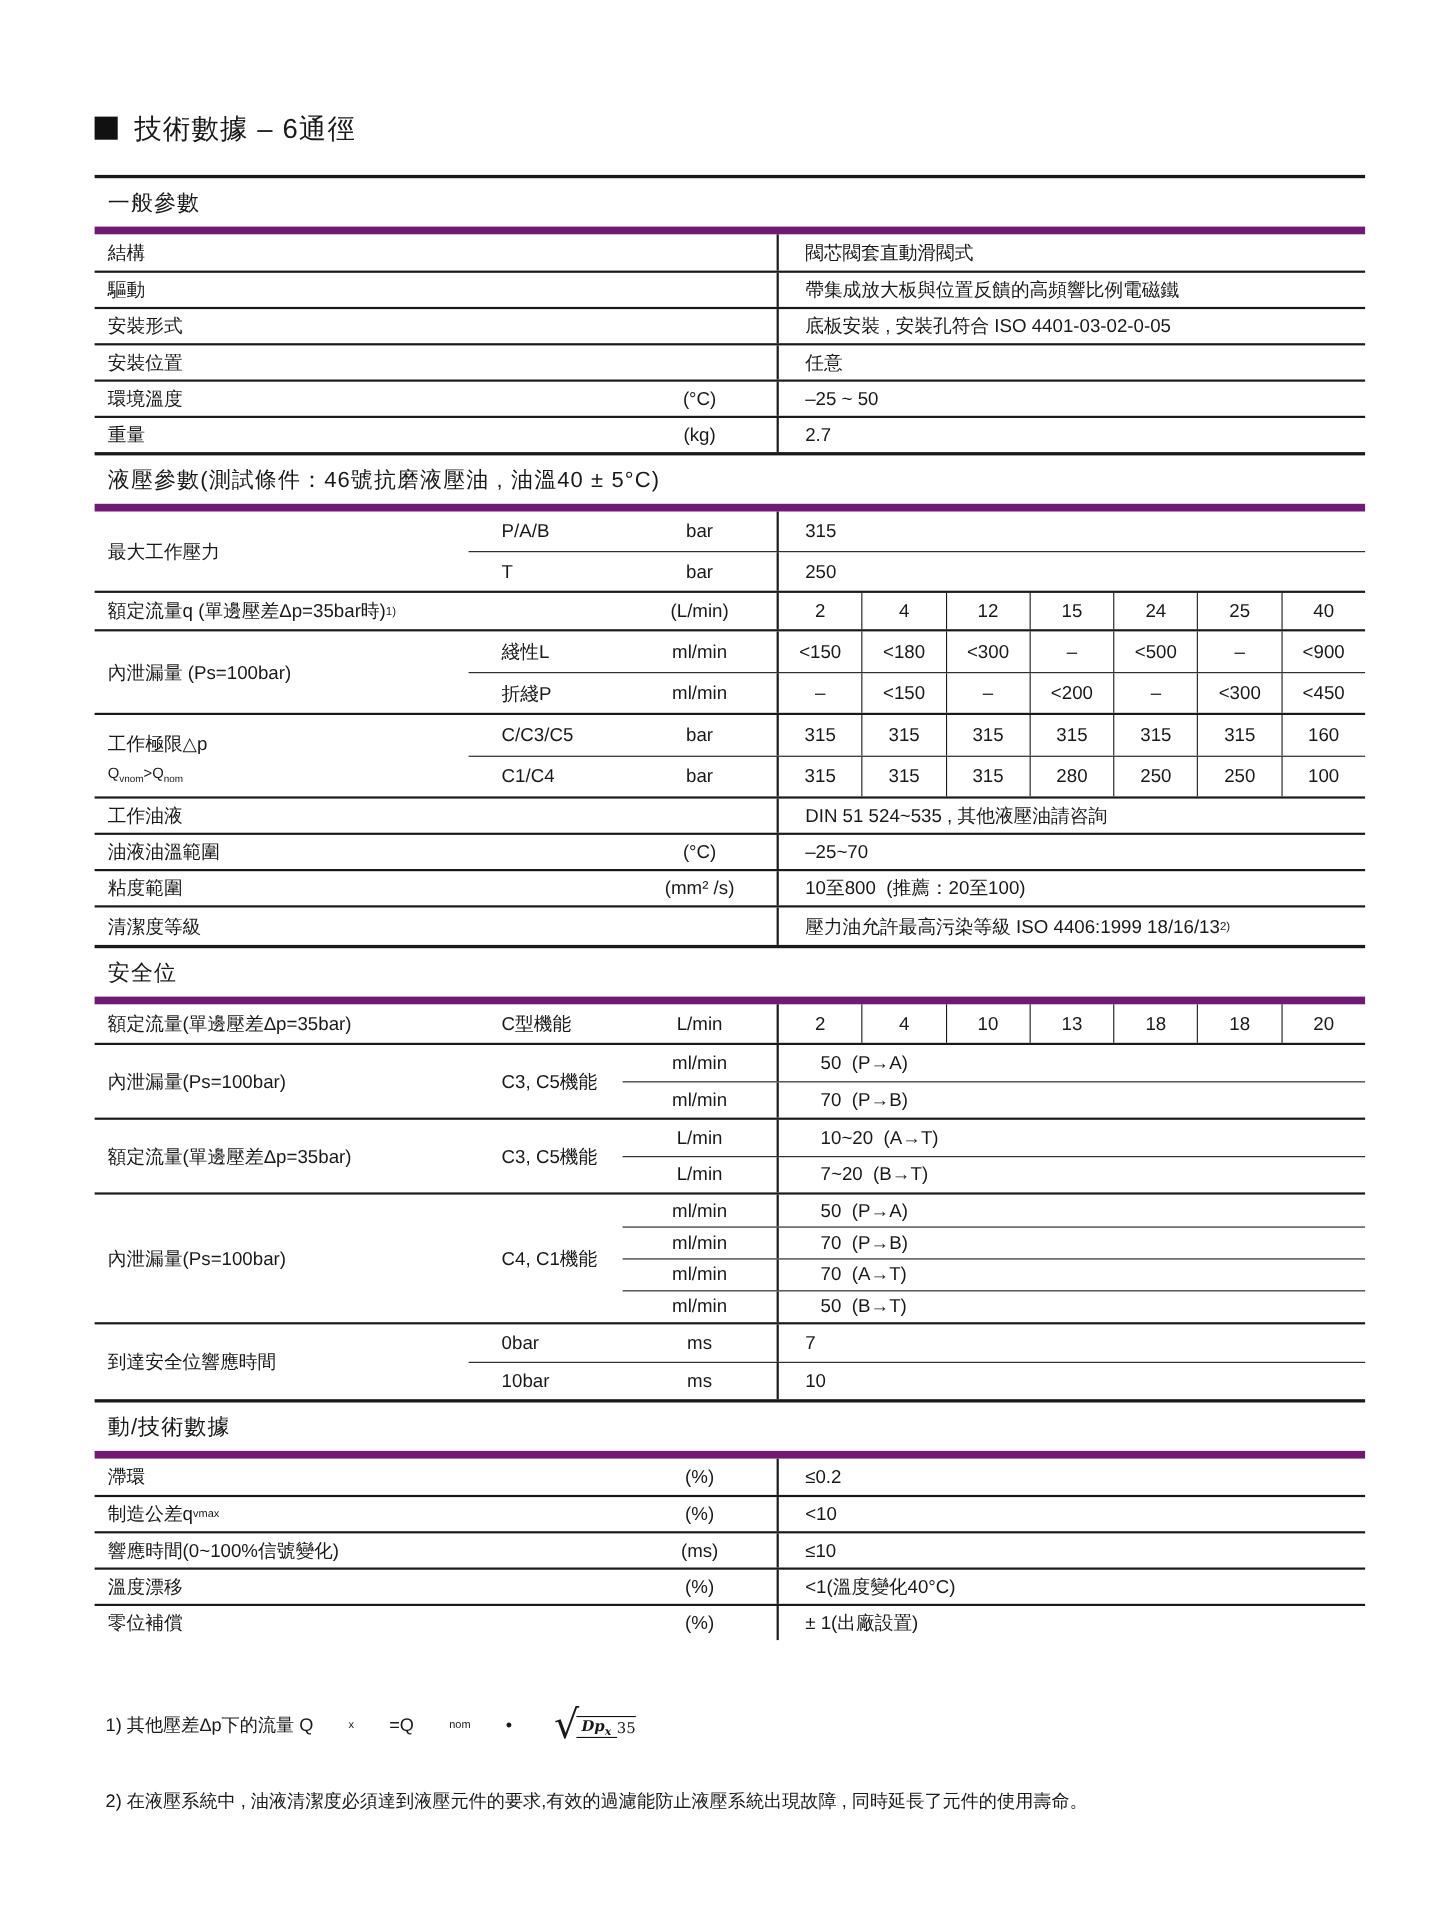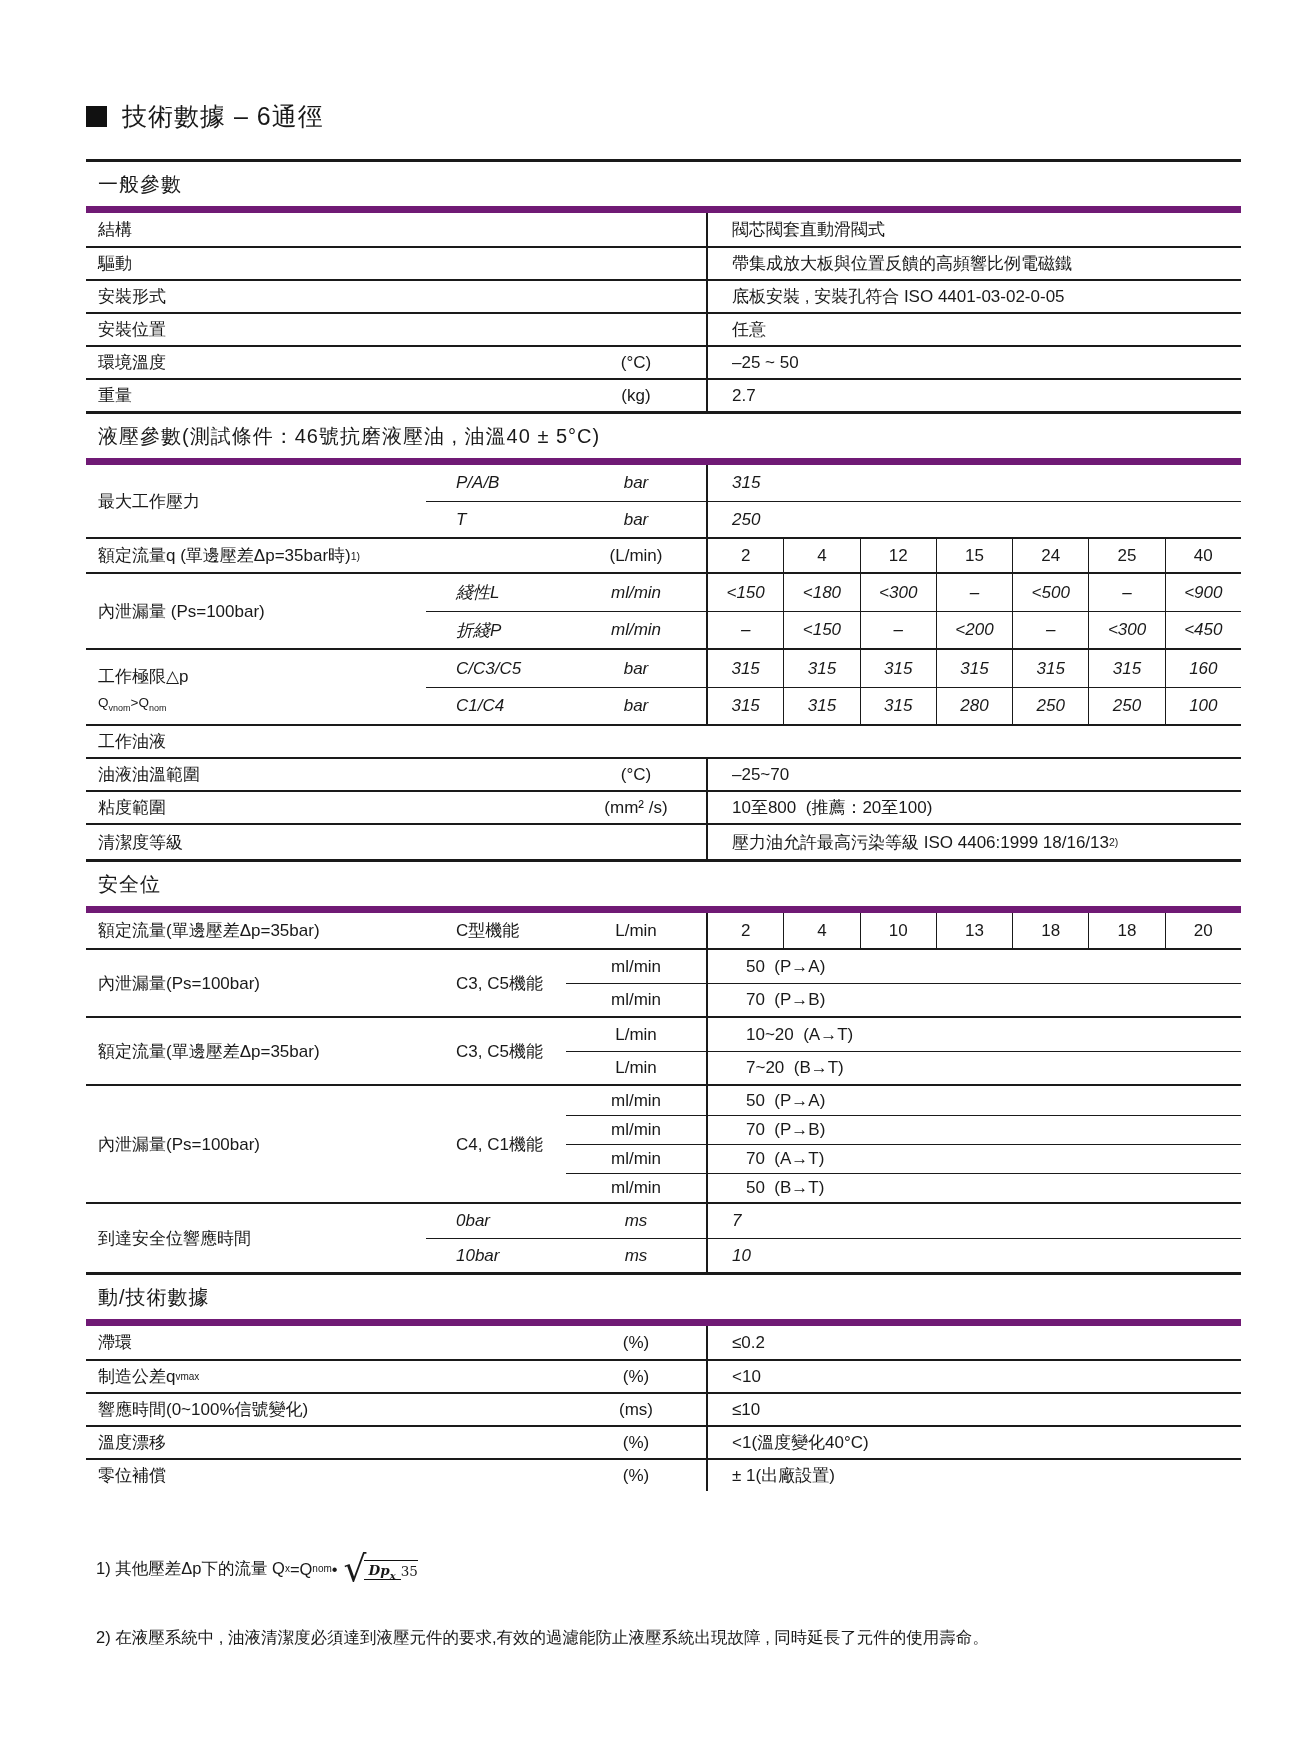--- a/index.html
+++ b/index.html
@@ -31,36 +31,36 @@
   .csub { width:140px; display:flex; align-items:center; padding-left:30px; }
   .cu { width:140px; display:flex; align-items:center; justify-content:center; }
   .cv { width:535px; border-left:2px solid #1a1a1a; display:flex; align-items:center; padding-left:24px; }
   .cv span { white-space:pre-wrap; }
   .sv { padding-left:38px; }
   .cg { width:535px; border-left:2px solid #1a1a1a; display:flex; align-items:stretch; }
   .gc { flex:1; display:flex; align-items:center; justify-content:center; border-left:1.5px solid #1a1a1a; }
   .gc:first-child { border-left:none; }
 
   .stack { width:815px; display:flex; flex-direction:column; }
-  .srow { display:flex; align-items:stretch;font-style:italic; }
+  .srow { display:flex; align-items:stretch; }
   .srow + .srow { border-top:1.5px solid #1a1a1a; }
   .stack2 { width:675px; display:flex; flex-direction:column; }
   .srow2 { display:flex; align-items:stretch; }
   .srow2 + .srow2 { border-top:1.5px solid #1a1a1a; }
 
   .h33 { min-height:33px; } .h34 { min-height:34px; } .h35 { min-height:35px; }
   .h36 { min-height:36px; } .h37 { min-height:37px; } .h29 { min-height:29px; }
 
   sup { font-size:10.5px; vertical-align:super; line-height:0; }
   sub { font-size:10px; vertical-align:sub; line-height:0; }
   .qsmall { font-size:13.5px; }
   .qsmall sub { font-size:9px; }
 
   .footnotes { margin-top:62px; font-size:16.5px; }
-  .fn1 { display:flex; align-items:center; margin-left:10px; }
+  .fn1 { display:flex; align-items:center; margin-left:10px;gap:32px; }
   .root { display:inline-flex; align-items:center; margin-left:6px; }
   .rad { font-size:36px; font-weight:400; line-height:0.9; margin-right:-3px; font-family:"DejaVu Sans",sans-serif; }
   .frac { display:inline-flex; flex-direction:row; align-items:center;
           border-top:1.8px solid #111; font-family:"DejaVu Serif",serif; font-size:13.5px; margin-top:2px; }
   .frac .num { padding:1px 5px 1px 5px; border-bottom:1.2px solid #111; font-style:italic; font-weight:bold; }
   .frac .den { padding:1px 0; }
   .fn2 { margin-top:42px; margin-left:10px; }
 </style>
 </head>
 <body>
@@ -242,20 +242,23 @@
             </div>
           </div>
         </div>
       </div>
 
       <div class="grp h33">
         <div class="cl-wide">
             <span>工作油液</span>
           </div>
         <div class="cu"></div>
+        <div class="cv">
+            <span>DIN 51 524~535 , 其他液壓油請咨詢</span>
+          </div>
       </div>
       <div class="grp h33">
         <div class="cl-wide">
             <span>油液油溫範圍</span>
           </div>
         <div class="cu">(°C)</div>
         <div class="cv">
             <span>–25~70</span>
           </div>
       </div>

